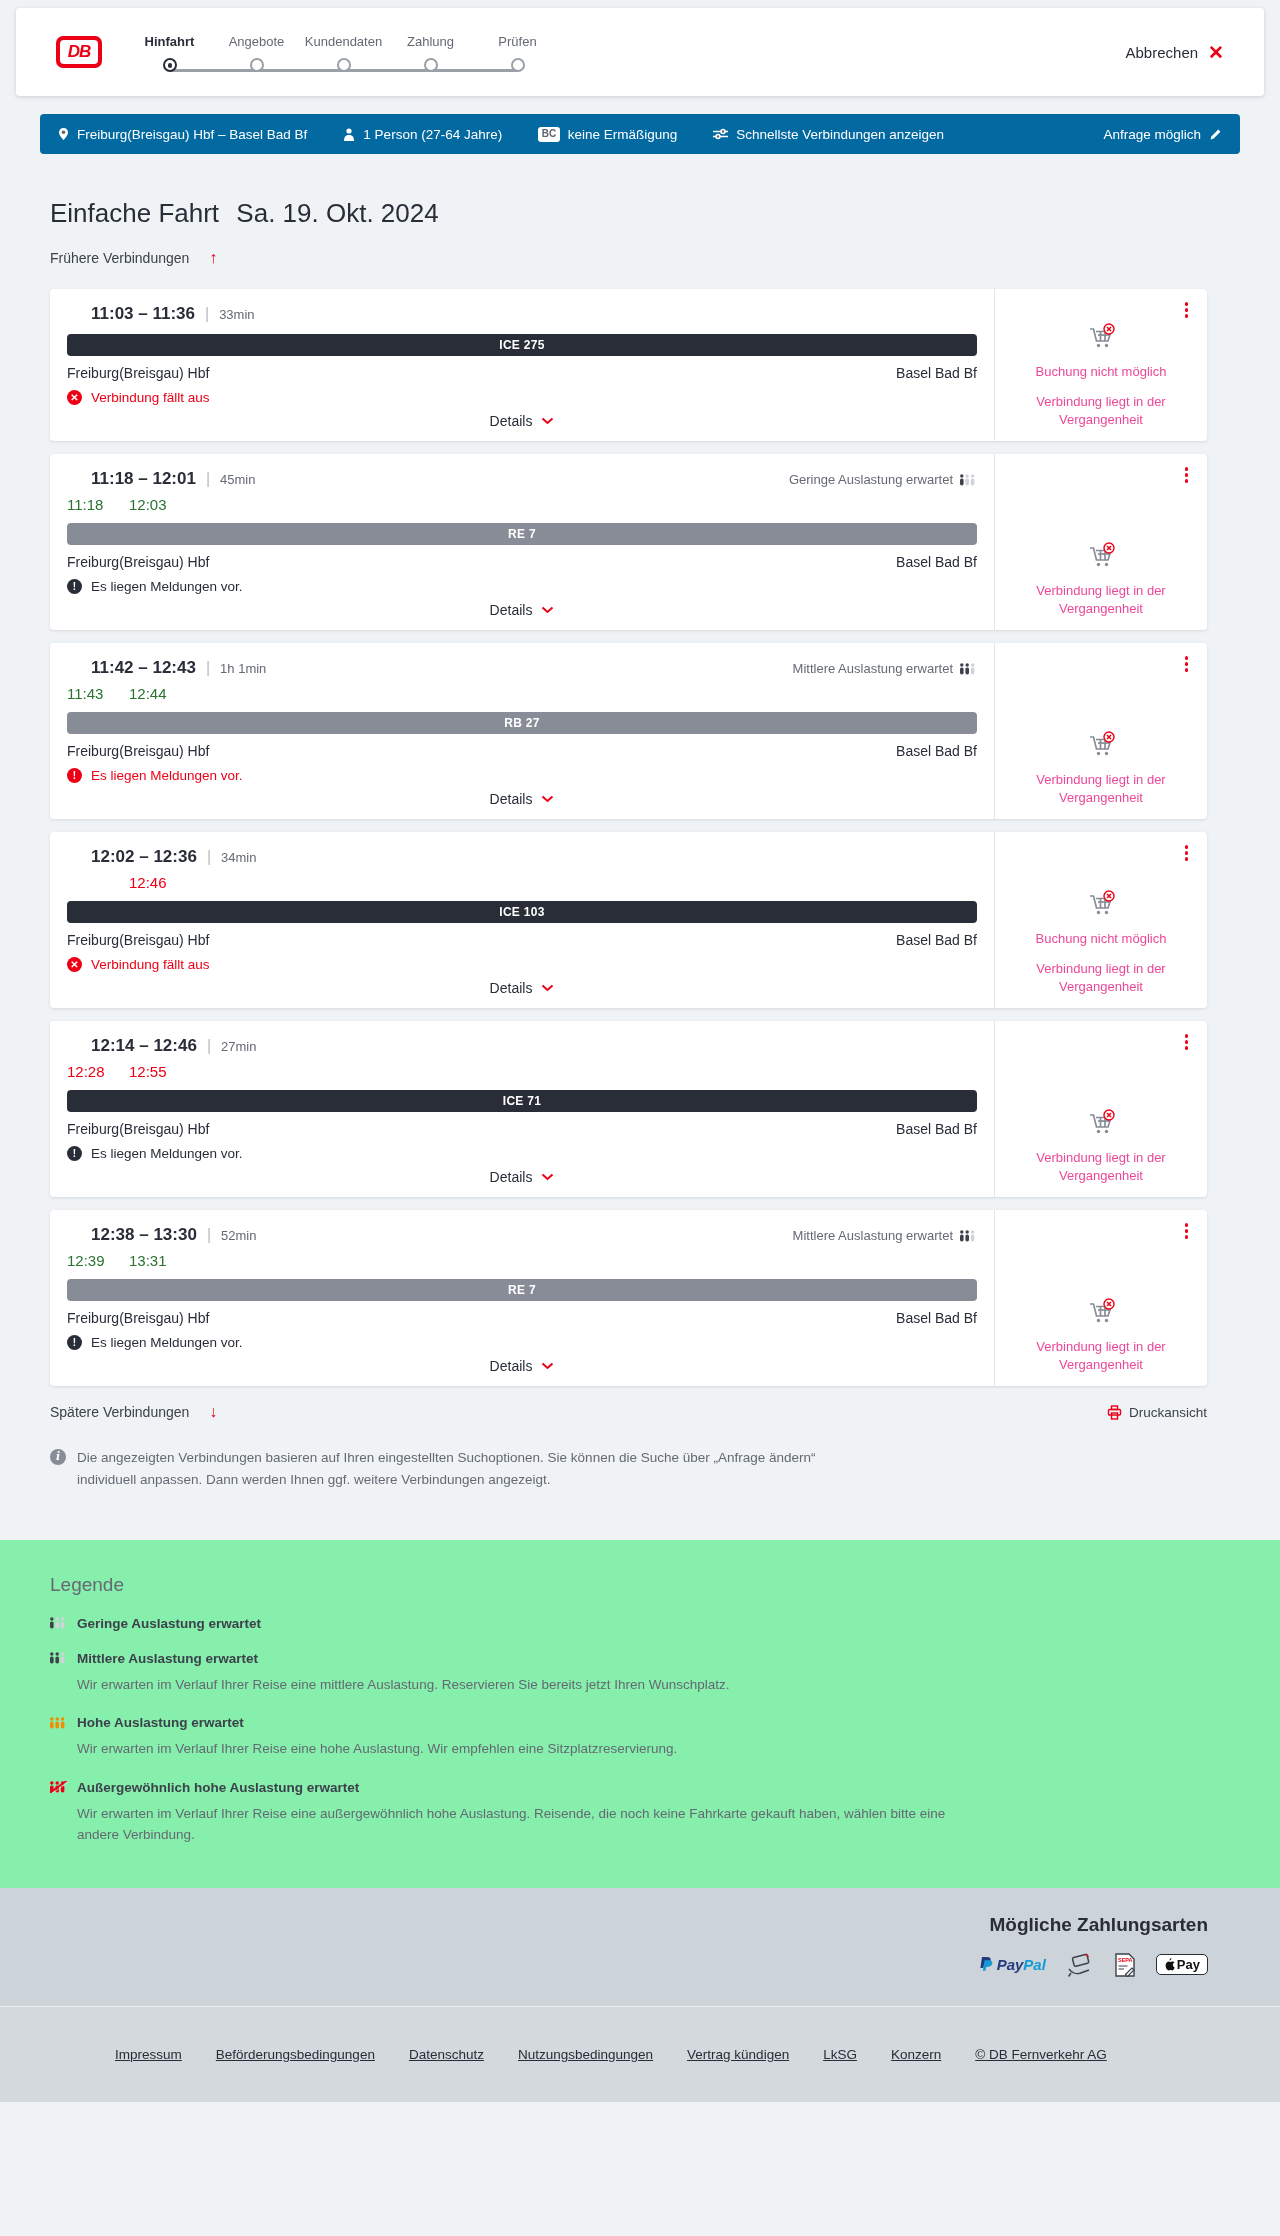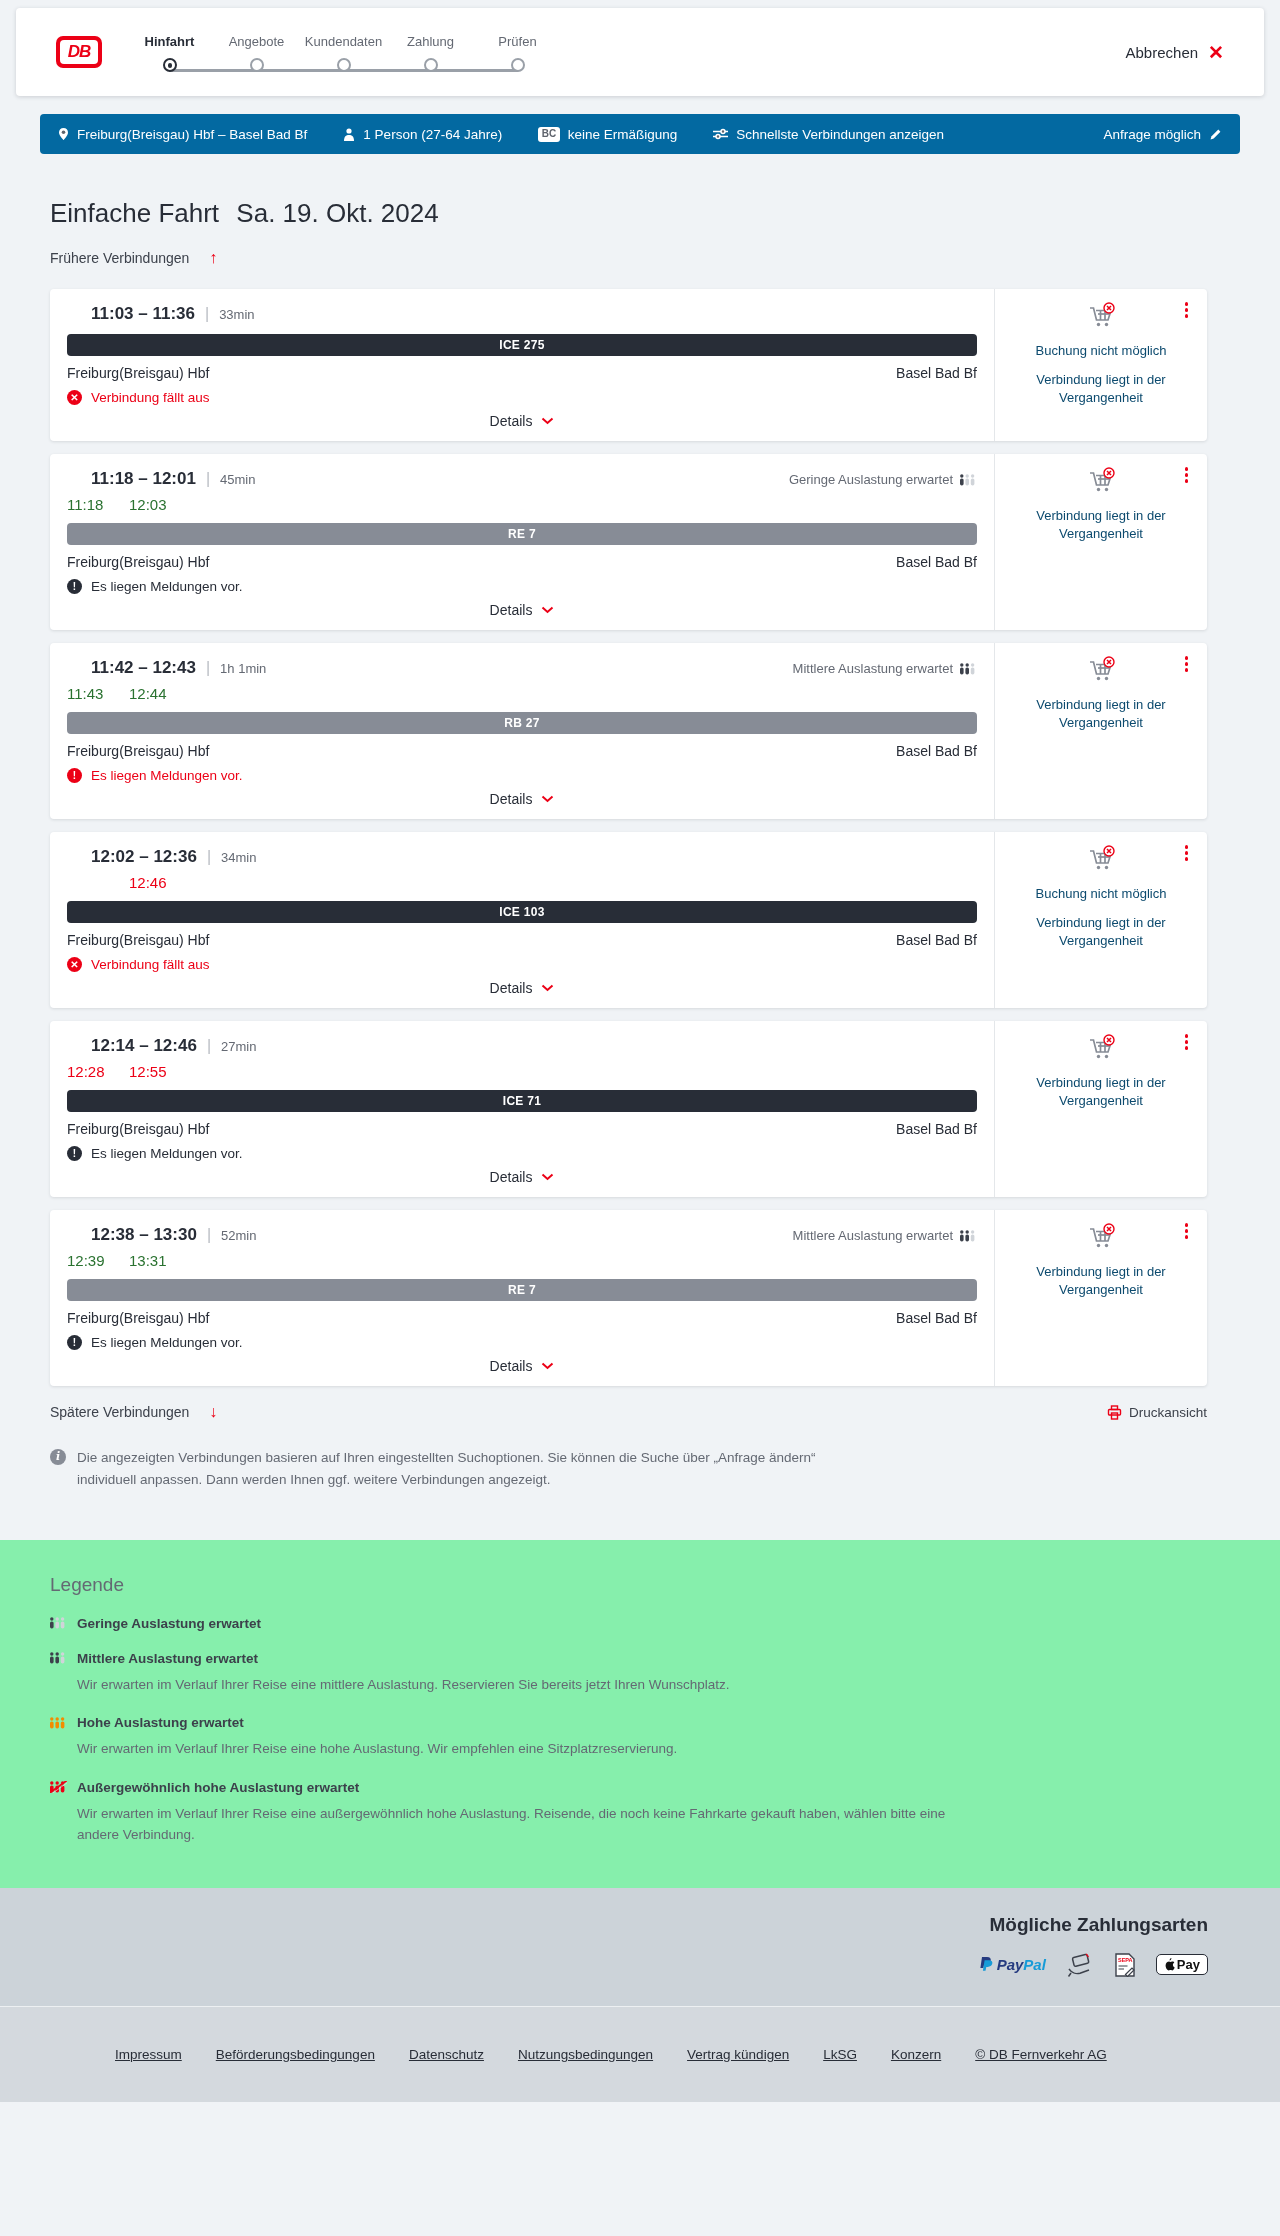--- a/index.html
+++ b/index.html
@@ -50,21 +50,21 @@
   .train-bar.ice{background:#282d37;} .train-bar.regional{background:#878c96;}
   .stations{display:flex;justify-content:space-between;margin-top:9px;font-size:14px;}
   .msg{margin-top:9px;display:flex;align-items:center;gap:9px;font-size:13.5px;}
   .mbadge{width:15px;height:15px;border-radius:50%;color:#fff;font-size:10px;font-weight:bold;
     display:inline-flex;align-items:center;justify-content:center;flex:none;}
   .msg.cancel{color:#ec0016;} .msg.cancel .mbadge{background:#ec0016;}
   .msg.alert{color:#ec0016;} .msg.alert .mbadge{background:#ec0016;}
   .msg.info{color:#282d37;} .msg.info .mbadge{background:#282d37;}
   .details{margin-top:8px;display:flex;justify-content:center;align-items:center;gap:9px;font-size:14px;cursor:pointer;}
   .card-side{width:213px;border-left:1px solid #e4e7ea;position:relative;display:flex;flex-direction:column;
-    align-items:center;justify-content:flex-start;gap:11px;padding:12px 18px;text-align:center;color:#0c4a6e;
+    align-items:center;justify-content:flex-end;gap:11px;padding:12px 18px;text-align:center;color:#ec4899;
     font-size:13px;line-height:1.4;box-sizing:border-box;}
   .kebab{position:absolute;top:11px;right:17px;display:flex;flex-direction:column;gap:2.5px;cursor:pointer;padding:2px;}
   .kebab i{width:3.5px;height:3.5px;border-radius:50%;background:#ec0016;}
   .bottom-links{margin-top:17px;display:flex;justify-content:space-between;width:1157px;font-size:14px;color:#3c414b;}
   .print{display:flex;align-items:center;gap:7px;font-size:13.5px;cursor:pointer;}
   .note{margin-top:26px;display:flex;gap:11px;color:#646973;font-size:13.5px;line-height:1.65;max-width:812px;padding-bottom:48px;}
   .info-i{width:16px;height:16px;border-radius:50%;background:#878c96;color:#fff;font-size:11px;font-weight:bold;
     display:inline-flex;align-items:center;justify-content:center;flex:none;margin-top:2px;font-family:"DejaVu Serif",serif;font-style:italic;}
   
   .legend-section{background:#86efac;padding:34px 50px 42px;}

